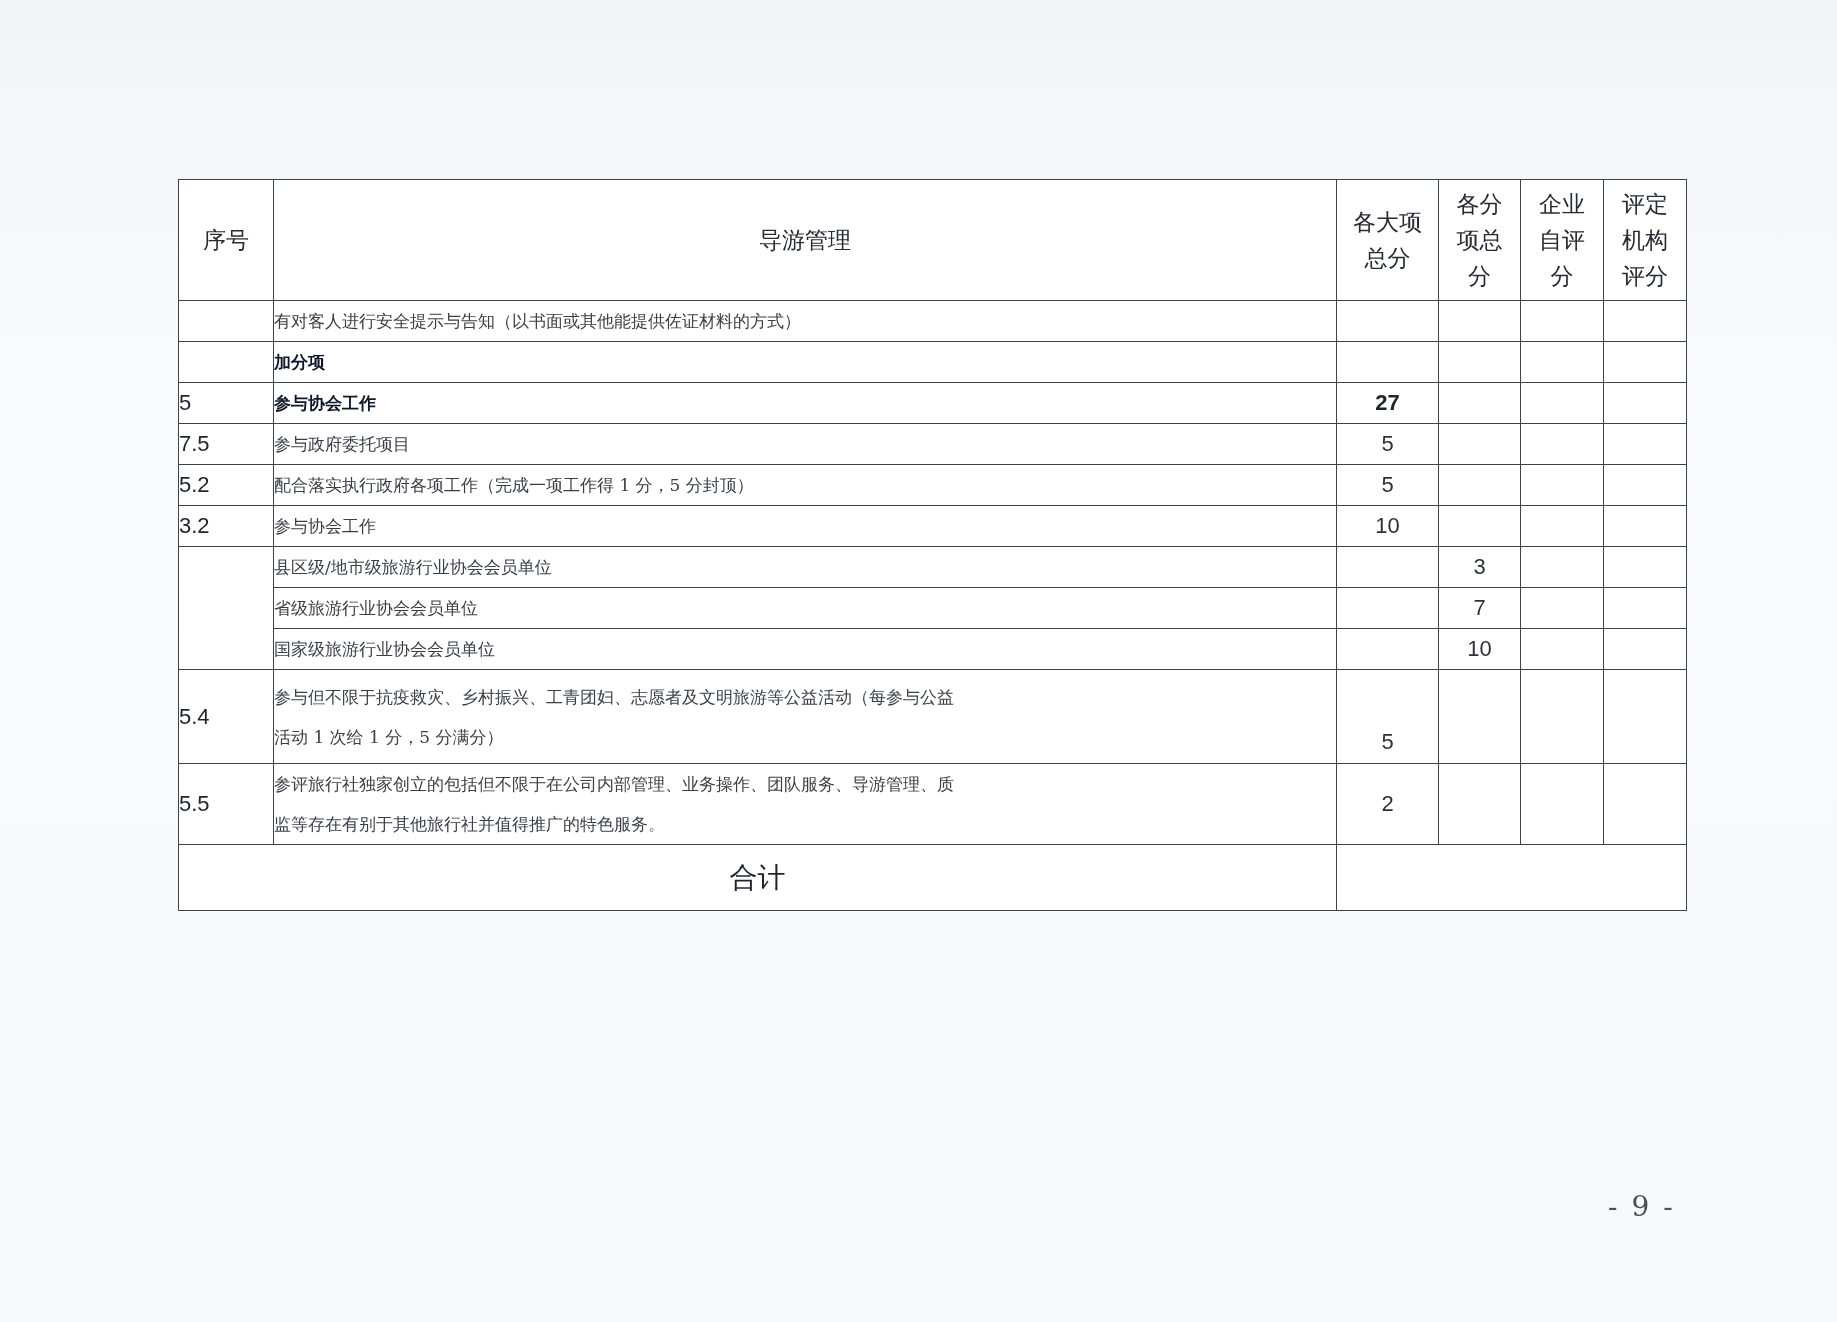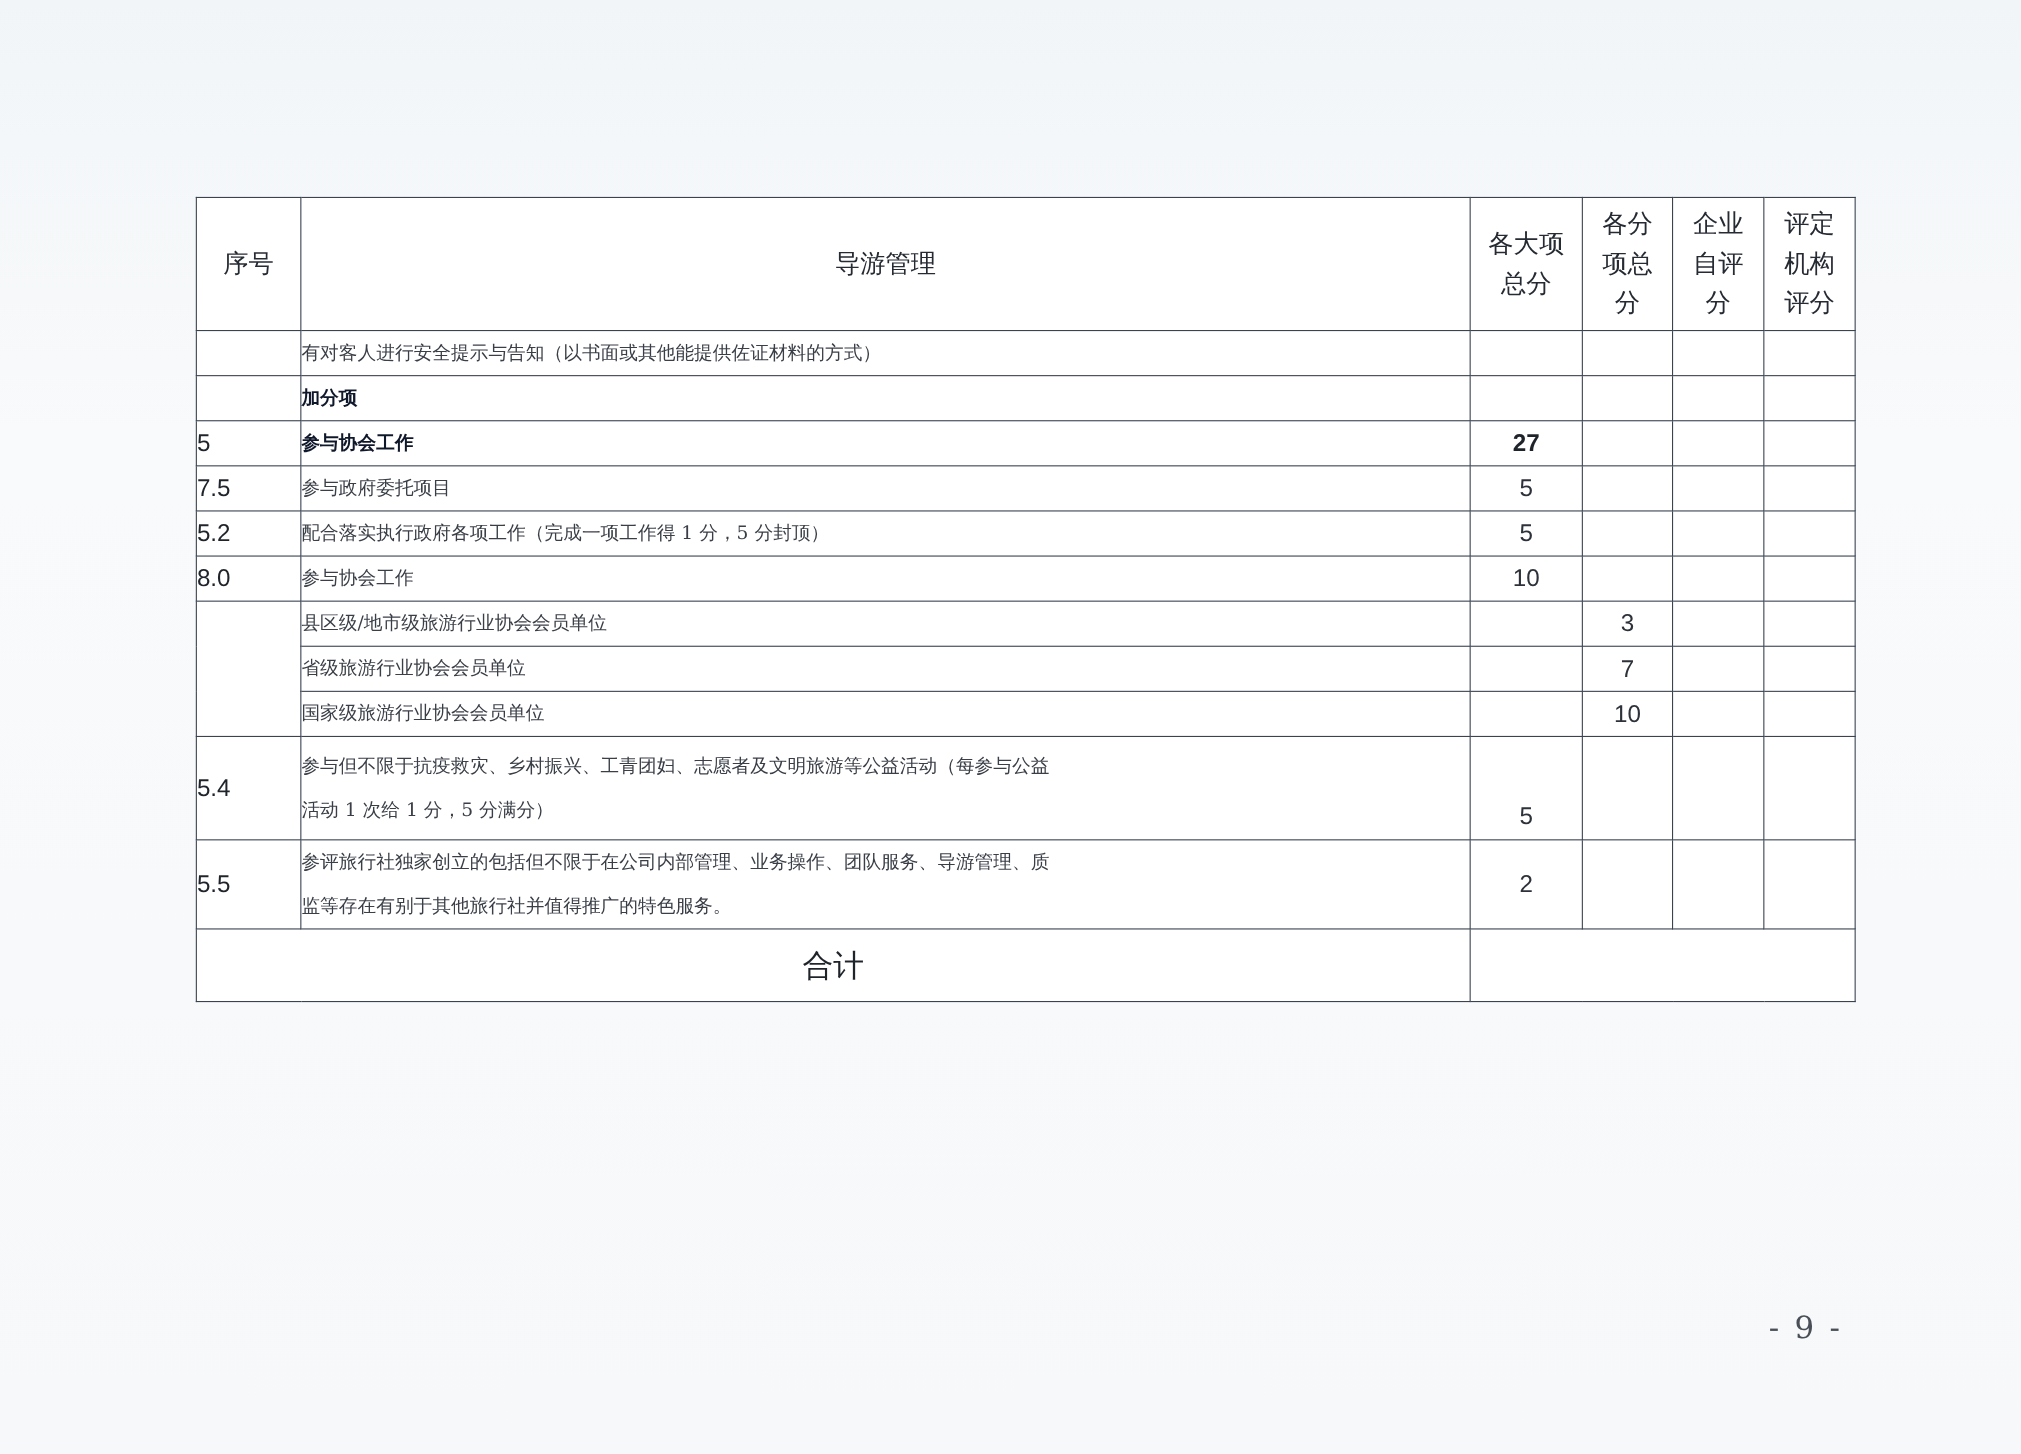--- a/index.html
+++ b/index.html
@@ -113,21 +113,21 @@
   </tr>
   <tr style="height:41px">
     <td class="no">5.2</td>
     <td class="item">配合落实执行政府各项工作（完成一项工作得 1 分，5 分封顶）</td>
     <td class="num">5</td>
     <td class="num"></td>
     <td></td>
     <td></td>
   </tr>
   <tr style="height:41px">
-    <td class="no">8.0</td>
+    <td class="no">3.2</td>
     <td class="item">参与协会工作</td>
     <td class="num">10</td>
     <td class="num"></td>
     <td></td>
     <td></td>
   </tr>
   <tr style="height:41px">
     <td class="no" rowspan="3"></td>
     <td class="item">县区级/地市级旅游行业协会会员单位</td>
     <td class="num"></td>

